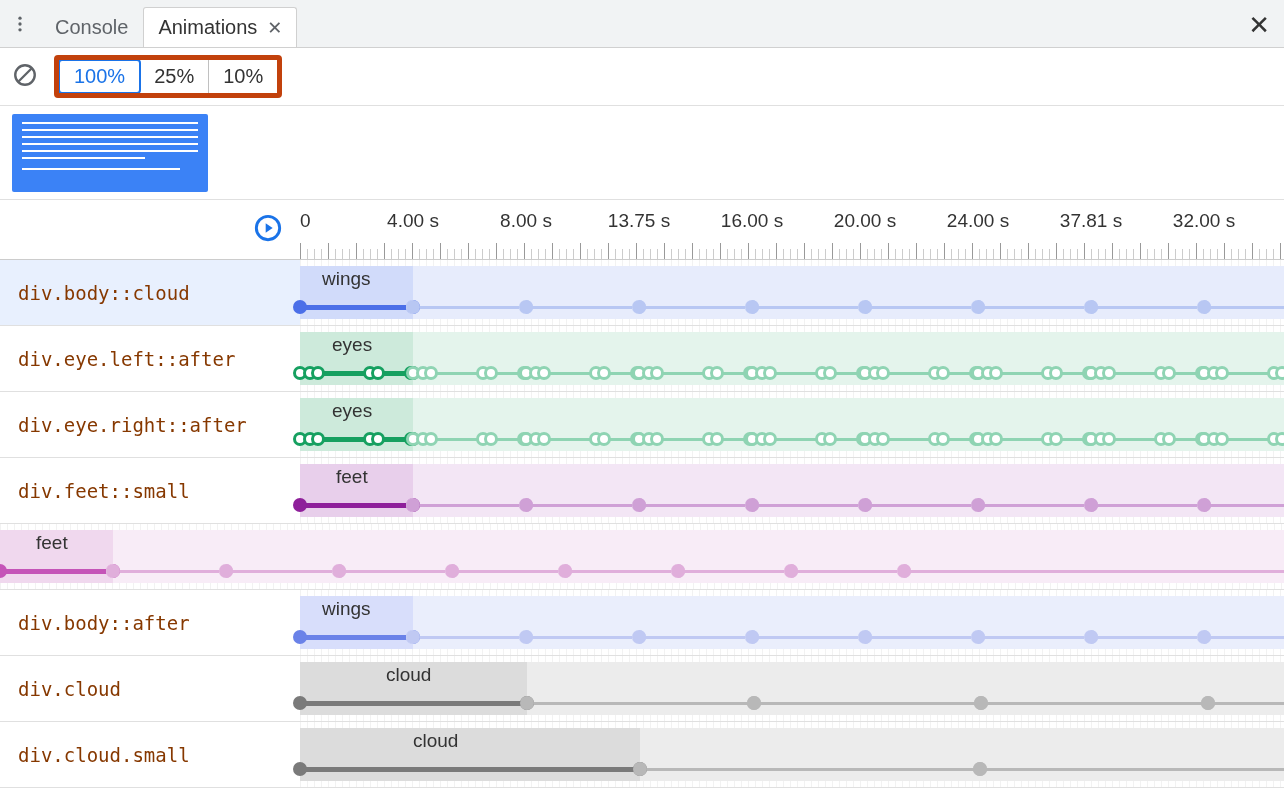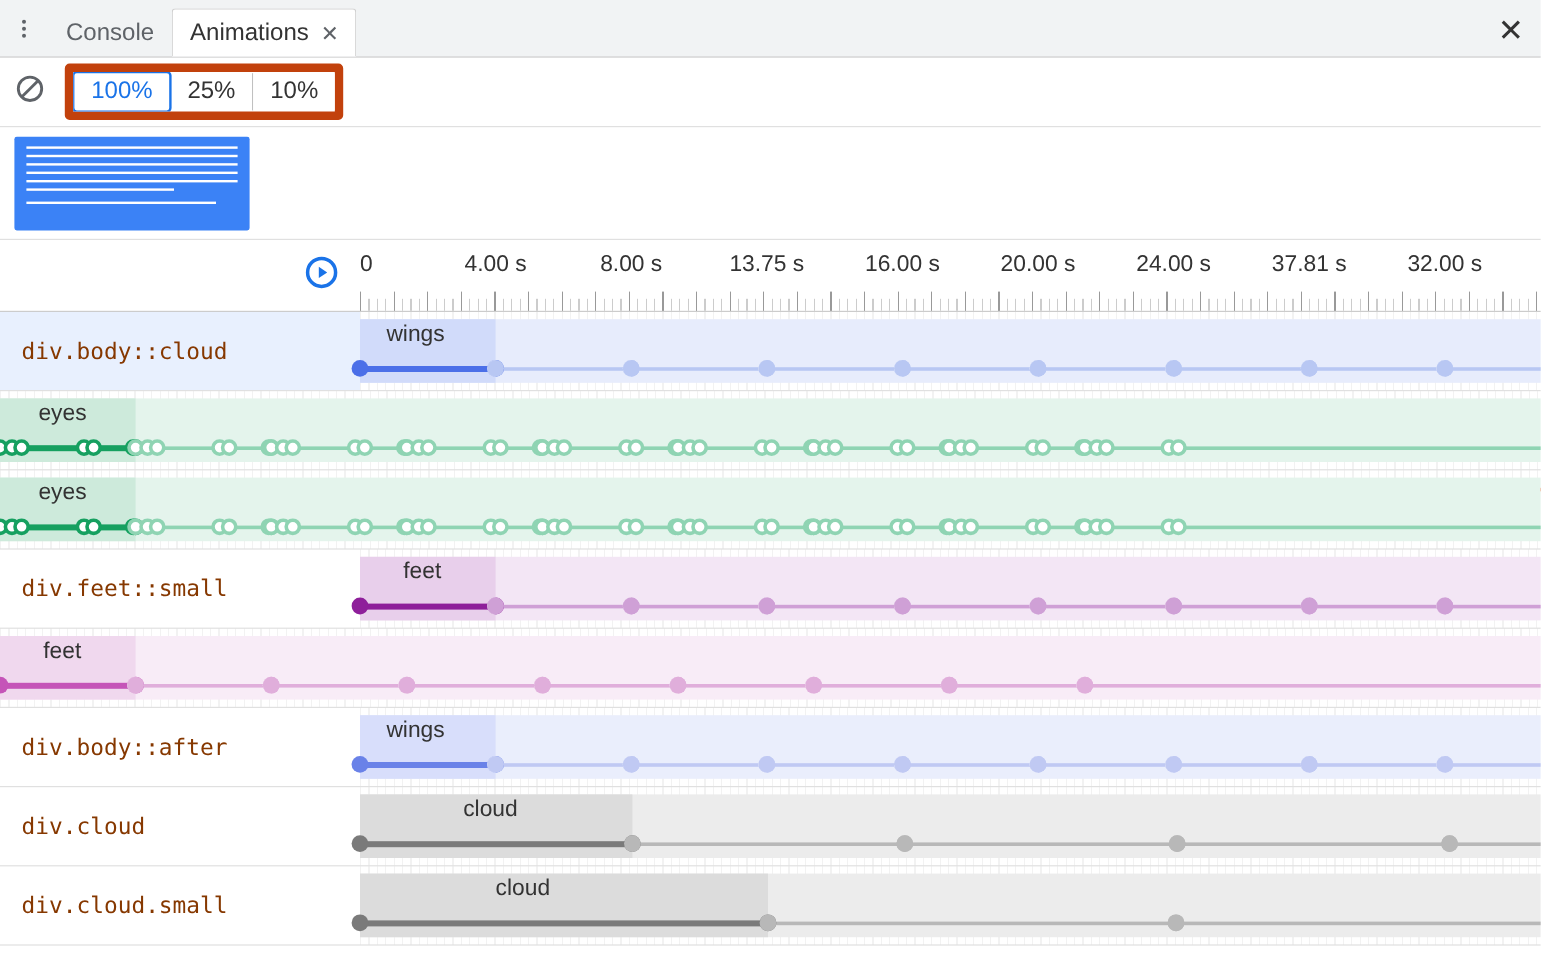--- a/index.html
+++ b/index.html
@@ -58,24 +58,23 @@
   height: 58px;
   display: flex;
   align-items: center;
   padding: 0 12px;
   border-bottom: 1px solid #e0e0e0;
   gap: 16px;
 }
 .no-icon svg { width: 26px; height: 26px; }
 .speed-group {
   display: flex;
-  border: 7px solid #c2410c;
+  border: 5px solid #c2410c;
   border-radius: 4px;
   overflow: hidden;
-  align-items: center;
 }
 .speed-btn {
   padding: 4px 14px;
   font-size: 20px;
   background: #fff;
   border: none;
   border-right: 1px solid #c0c0c0;
   cursor: pointer;
   color: #333;
 }
@@ -328,20 +327,23 @@
         <div class="kf" style="left: 565px; background: rgb(184, 199, 243);"></div>
         <div class="kf half" style="left: 678px; background: rgb(184, 199, 243);"></div>
         <div class="kf" style="left: 678px; background: rgb(184, 199, 243);"></div>
         <div class="kf half" style="left: 791px; background: rgb(184, 199, 243);"></div>
         <div class="kf" style="left: 791px; background: rgb(184, 199, 243);"></div>
         <div class="kf half" style="left: 904px; background: rgb(184, 199, 243);"></div>
         <div class="kf" style="left: 904px; background: rgb(184, 199, 243);"></div>
       </div>
     </div>
     <div class="anim-row">
+      <div class="left-col">
+        <span class="sel-label">div.eye.left::after</span>
+      </div>
       <div class="track-area">
         <div class="grid-bg"></div>
         <div class="iter-bg" style="background: rgb(228, 244, 236);"></div>
         <div class="iter-first" style="width: 113px; background: rgb(205, 234, 219);"></div>
         <div class="anim-name" style="left: 32px;">eyes</div>
         <div class="track-line" style="background: rgb(143, 212, 179);"></div>
         <div class="track-line-first" style="width: 113px; background: rgb(22, 160, 96);"></div>
         <div class="kf open" style="left: 0px; background: rgb(22, 160, 96); border-color: rgb(22, 160, 96);"></div>
         <div class="kf open" style="left: 10.17px; background: rgb(22, 160, 96); border-color: rgb(22, 160, 96);"></div>
         <div class="kf open" style="left: 18.08px; background: rgb(22, 160, 96); border-color: rgb(22, 160, 96);"></div>
@@ -399,20 +401,23 @@
         <div class="kf open" style="left: 901.74px; background: rgb(143, 212, 179); border-color: rgb(143, 212, 179);"></div>
         <div class="kf open" style="left: 904px; background: rgb(143, 212, 179); border-color: rgb(143, 212, 179);"></div>
         <div class="kf open" style="left: 904px; background: rgb(143, 212, 179); border-color: rgb(143, 212, 179);"></div>
         <div class="kf open" style="left: 914.17px; background: rgb(143, 212, 179); border-color: rgb(143, 212, 179);"></div>
         <div class="kf open" style="left: 922.08px; background: rgb(143, 212, 179); border-color: rgb(143, 212, 179);"></div>
         <div class="kf open" style="left: 974.06px; background: rgb(143, 212, 179); border-color: rgb(143, 212, 179);"></div>
         <div class="kf open" style="left: 981.97px; background: rgb(143, 212, 179); border-color: rgb(143, 212, 179);"></div>
       </div>
     </div>
     <div class="anim-row">
+      <div class="left-col">
+        <span class="sel-label">div.eye.right::after</span>
+      </div>
       <div class="track-area">
         <div class="grid-bg"></div>
         <div class="iter-bg" style="background: rgb(228, 244, 236);"></div>
         <div class="iter-first" style="width: 113px; background: rgb(205, 234, 219);"></div>
         <div class="anim-name" style="left: 32px;">eyes</div>
         <div class="track-line" style="background: rgb(143, 212, 179);"></div>
         <div class="track-line-first" style="width: 113px; background: rgb(22, 160, 96);"></div>
         <div class="kf open" style="left: 0px; background: rgb(22, 160, 96); border-color: rgb(22, 160, 96);"></div>
         <div class="kf open" style="left: 10.17px; background: rgb(22, 160, 96); border-color: rgb(22, 160, 96);"></div>
         <div class="kf open" style="left: 18.08px; background: rgb(22, 160, 96); border-color: rgb(22, 160, 96);"></div>

